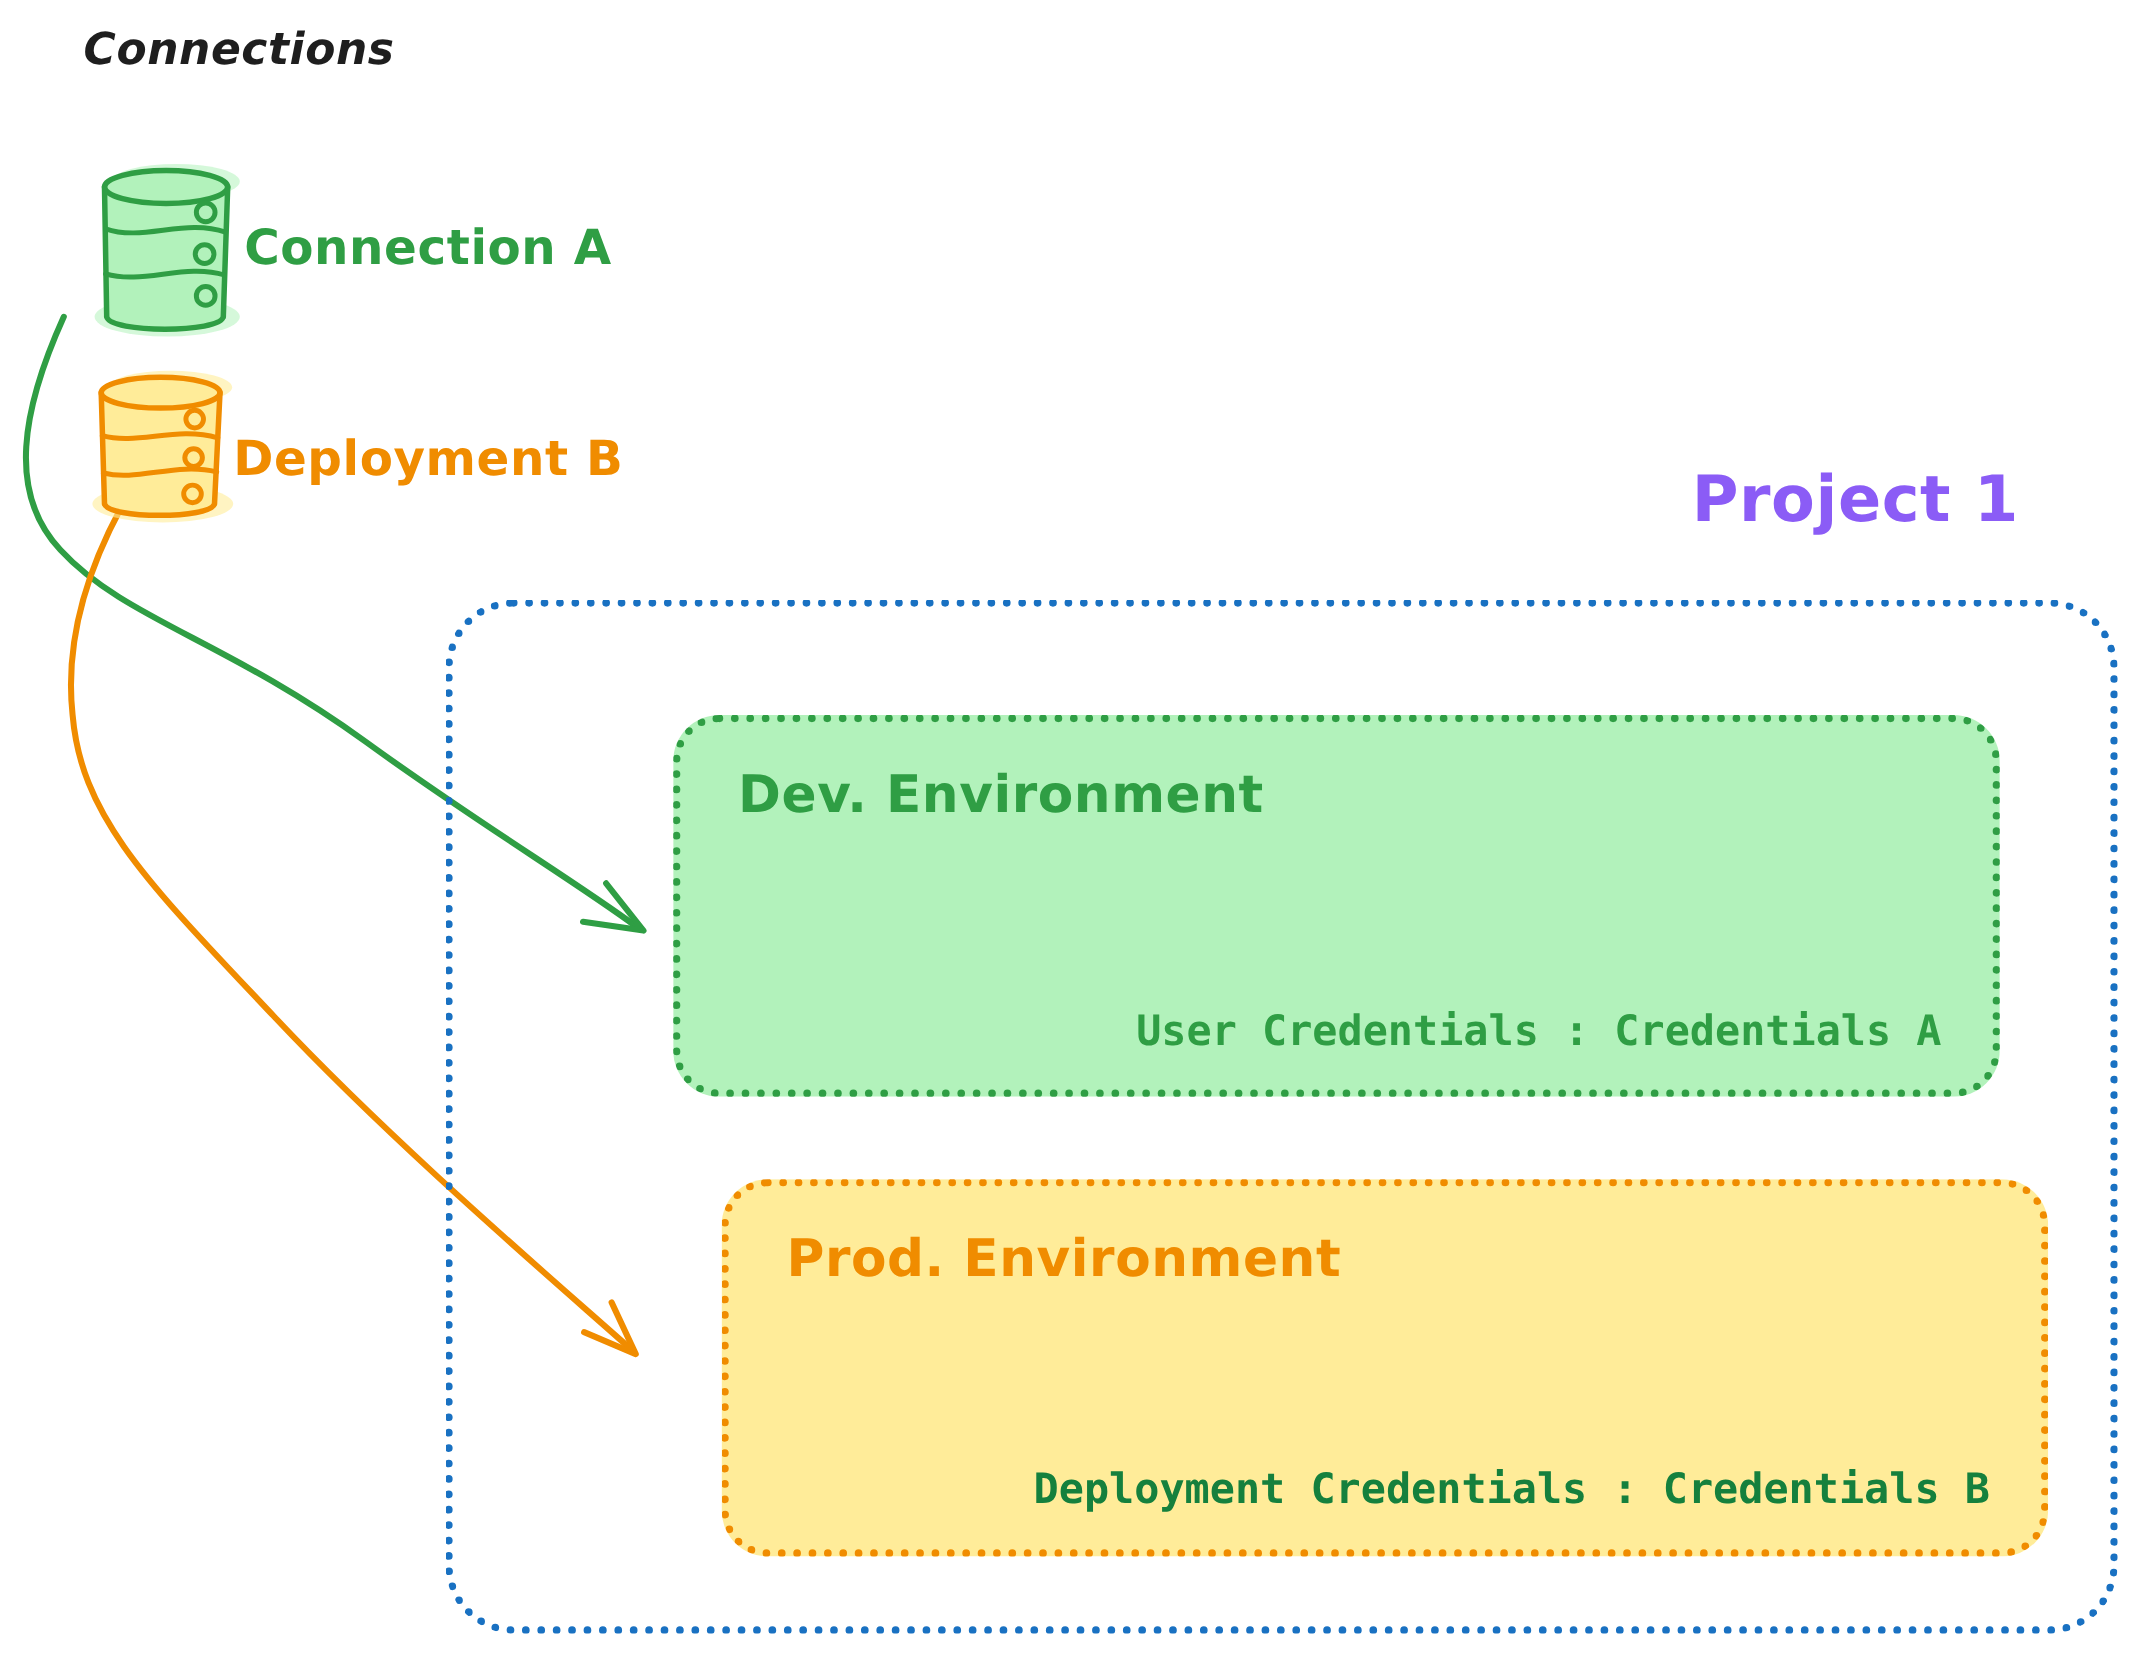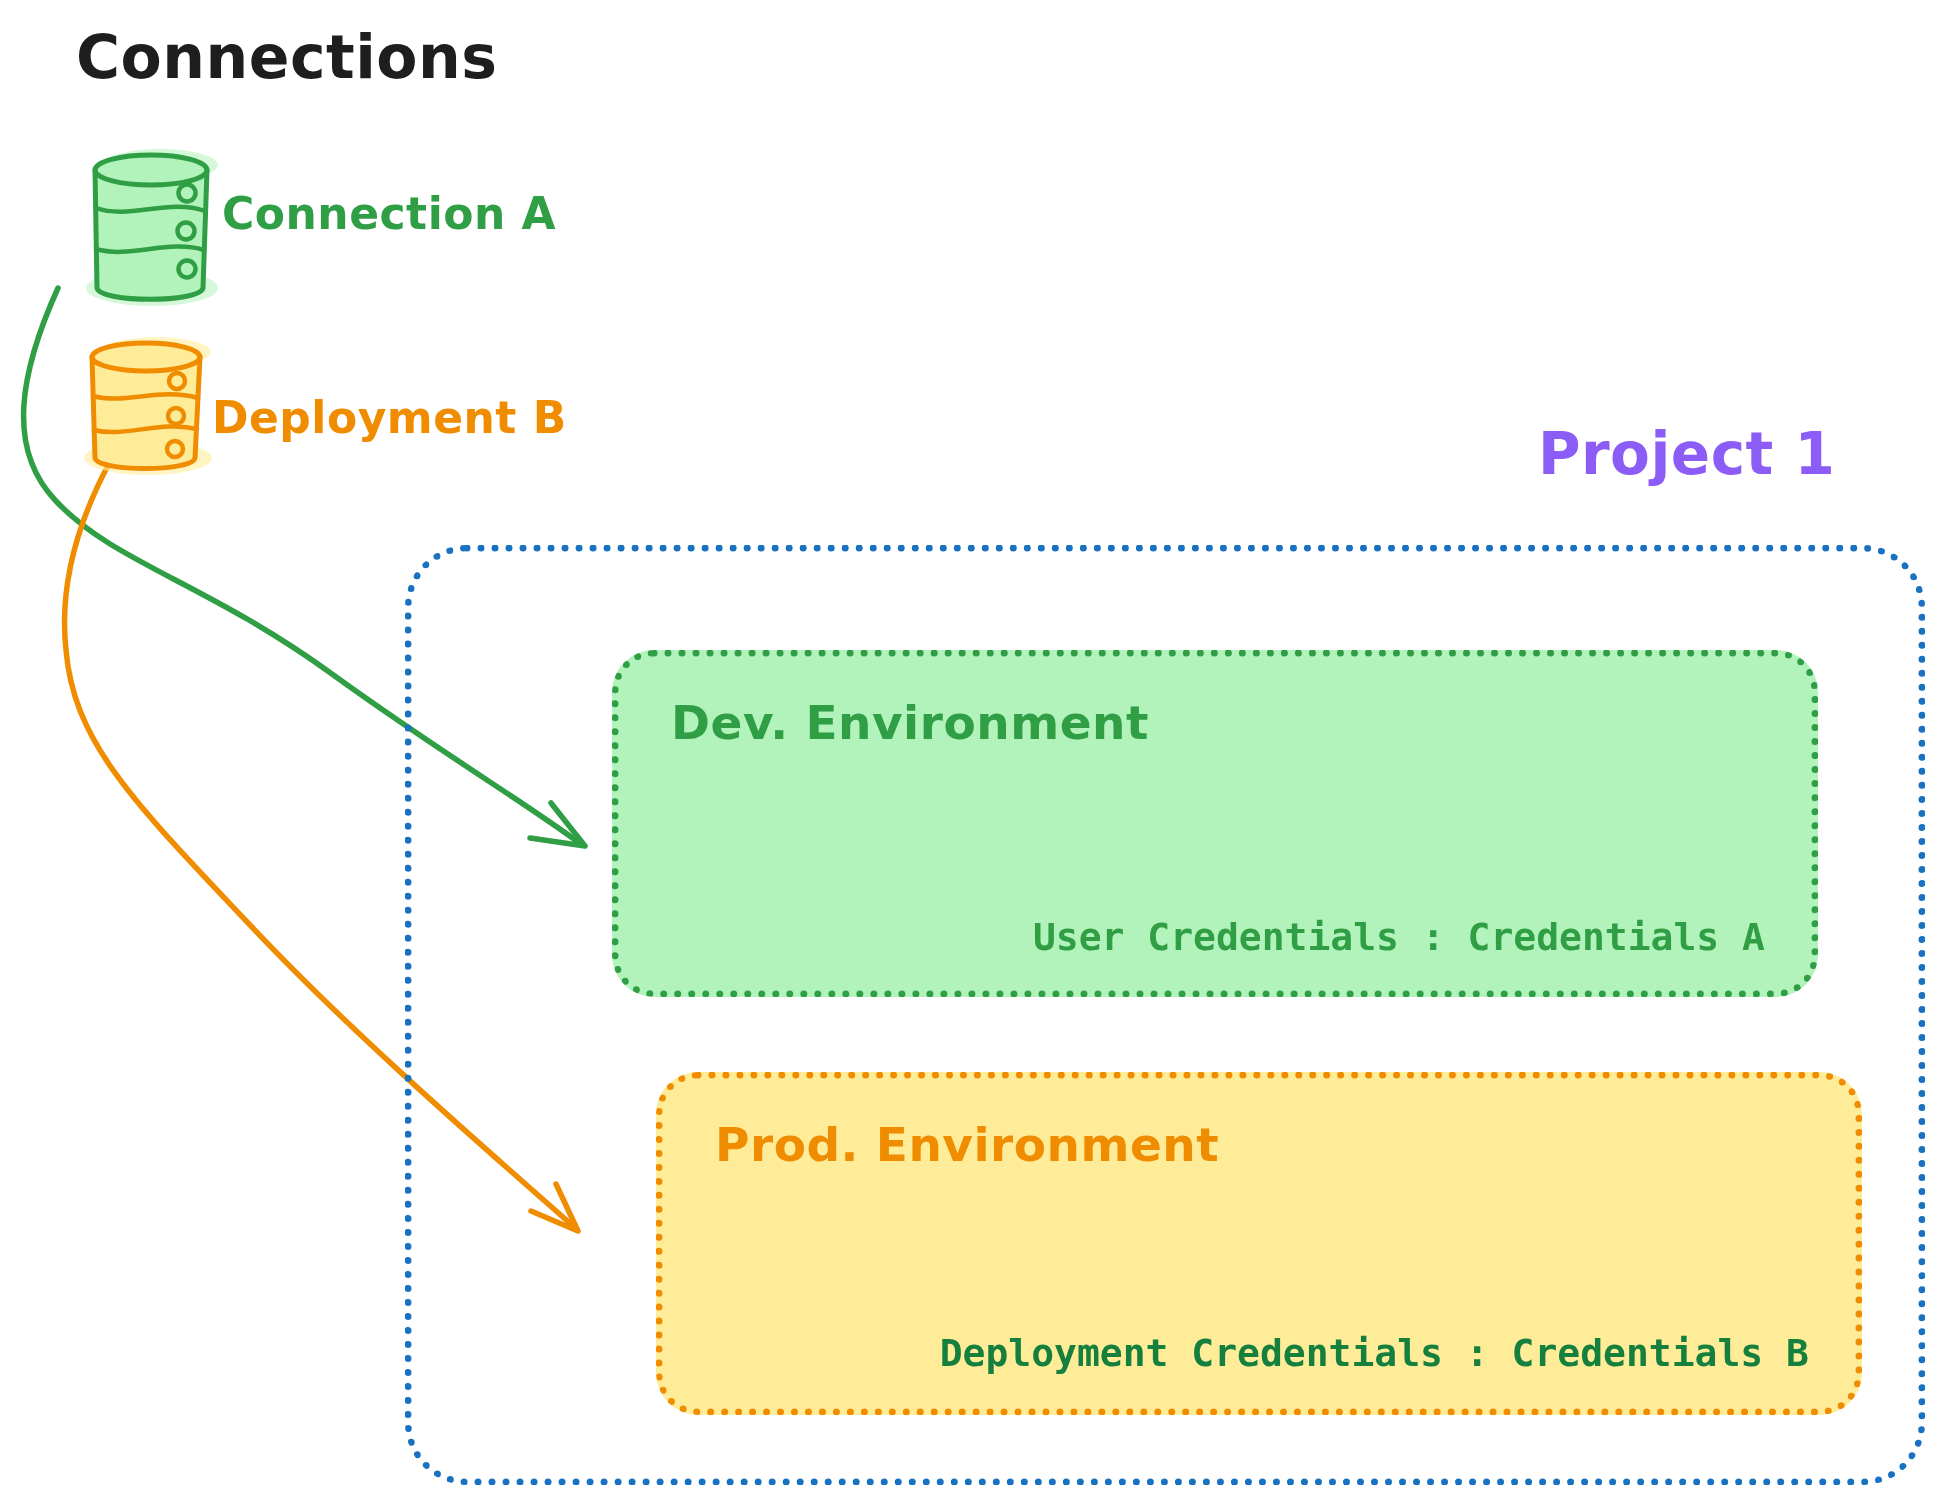--- a/index.html
+++ b/index.html
@@ -10,24 +10,24 @@
     height: 1506px;
     background: #ffffff;
     overflow: hidden;
   }
   .abs { position: absolute; }
 
   
   .hand { font-weight: 700; letter-spacing: 0.5px; }
   .diagram-title {
     left: 76px; top: 22px;
-    font-size: 60px; color: #1e1e1e;
+    font-size: 40px; color: #1e1e1e; font-style: italic;
   }
   .conn-label { font-size: 44px; }
-  .conn-a-label { left: 222px; top: 188px; color: #2f9e44; }
+  .conn-a-label { left: 222px; top: 200px; color: #2f9e44; }
   .conn-b-label { left: 212px; top: 392px; color: #f08c00; }
   .project-title {
     left: 1538px; top: 420px;
     font-size: 58px; color: #8b5cf6;
   }
 
   
   .project-box {
     left: 405px; top: 545px;
     width: 1520px; height: 940px;

